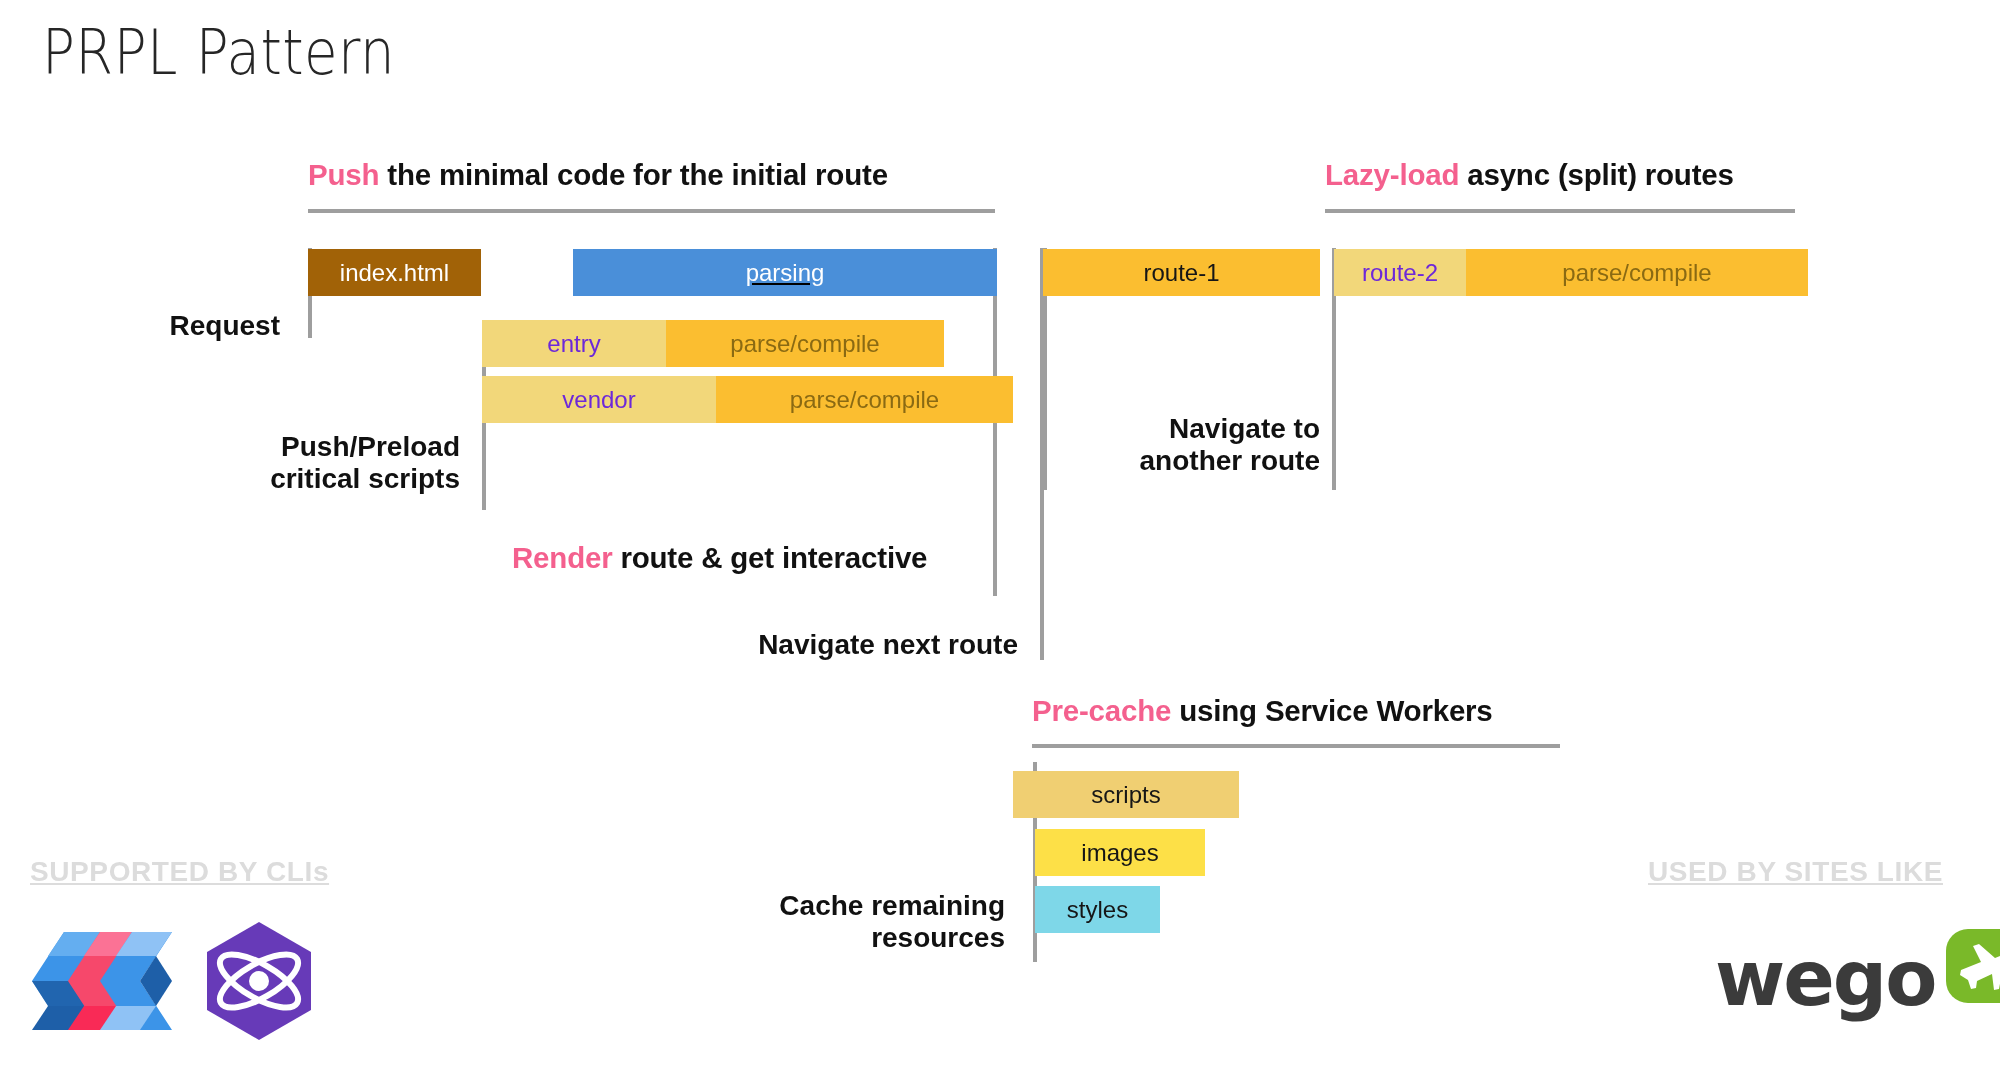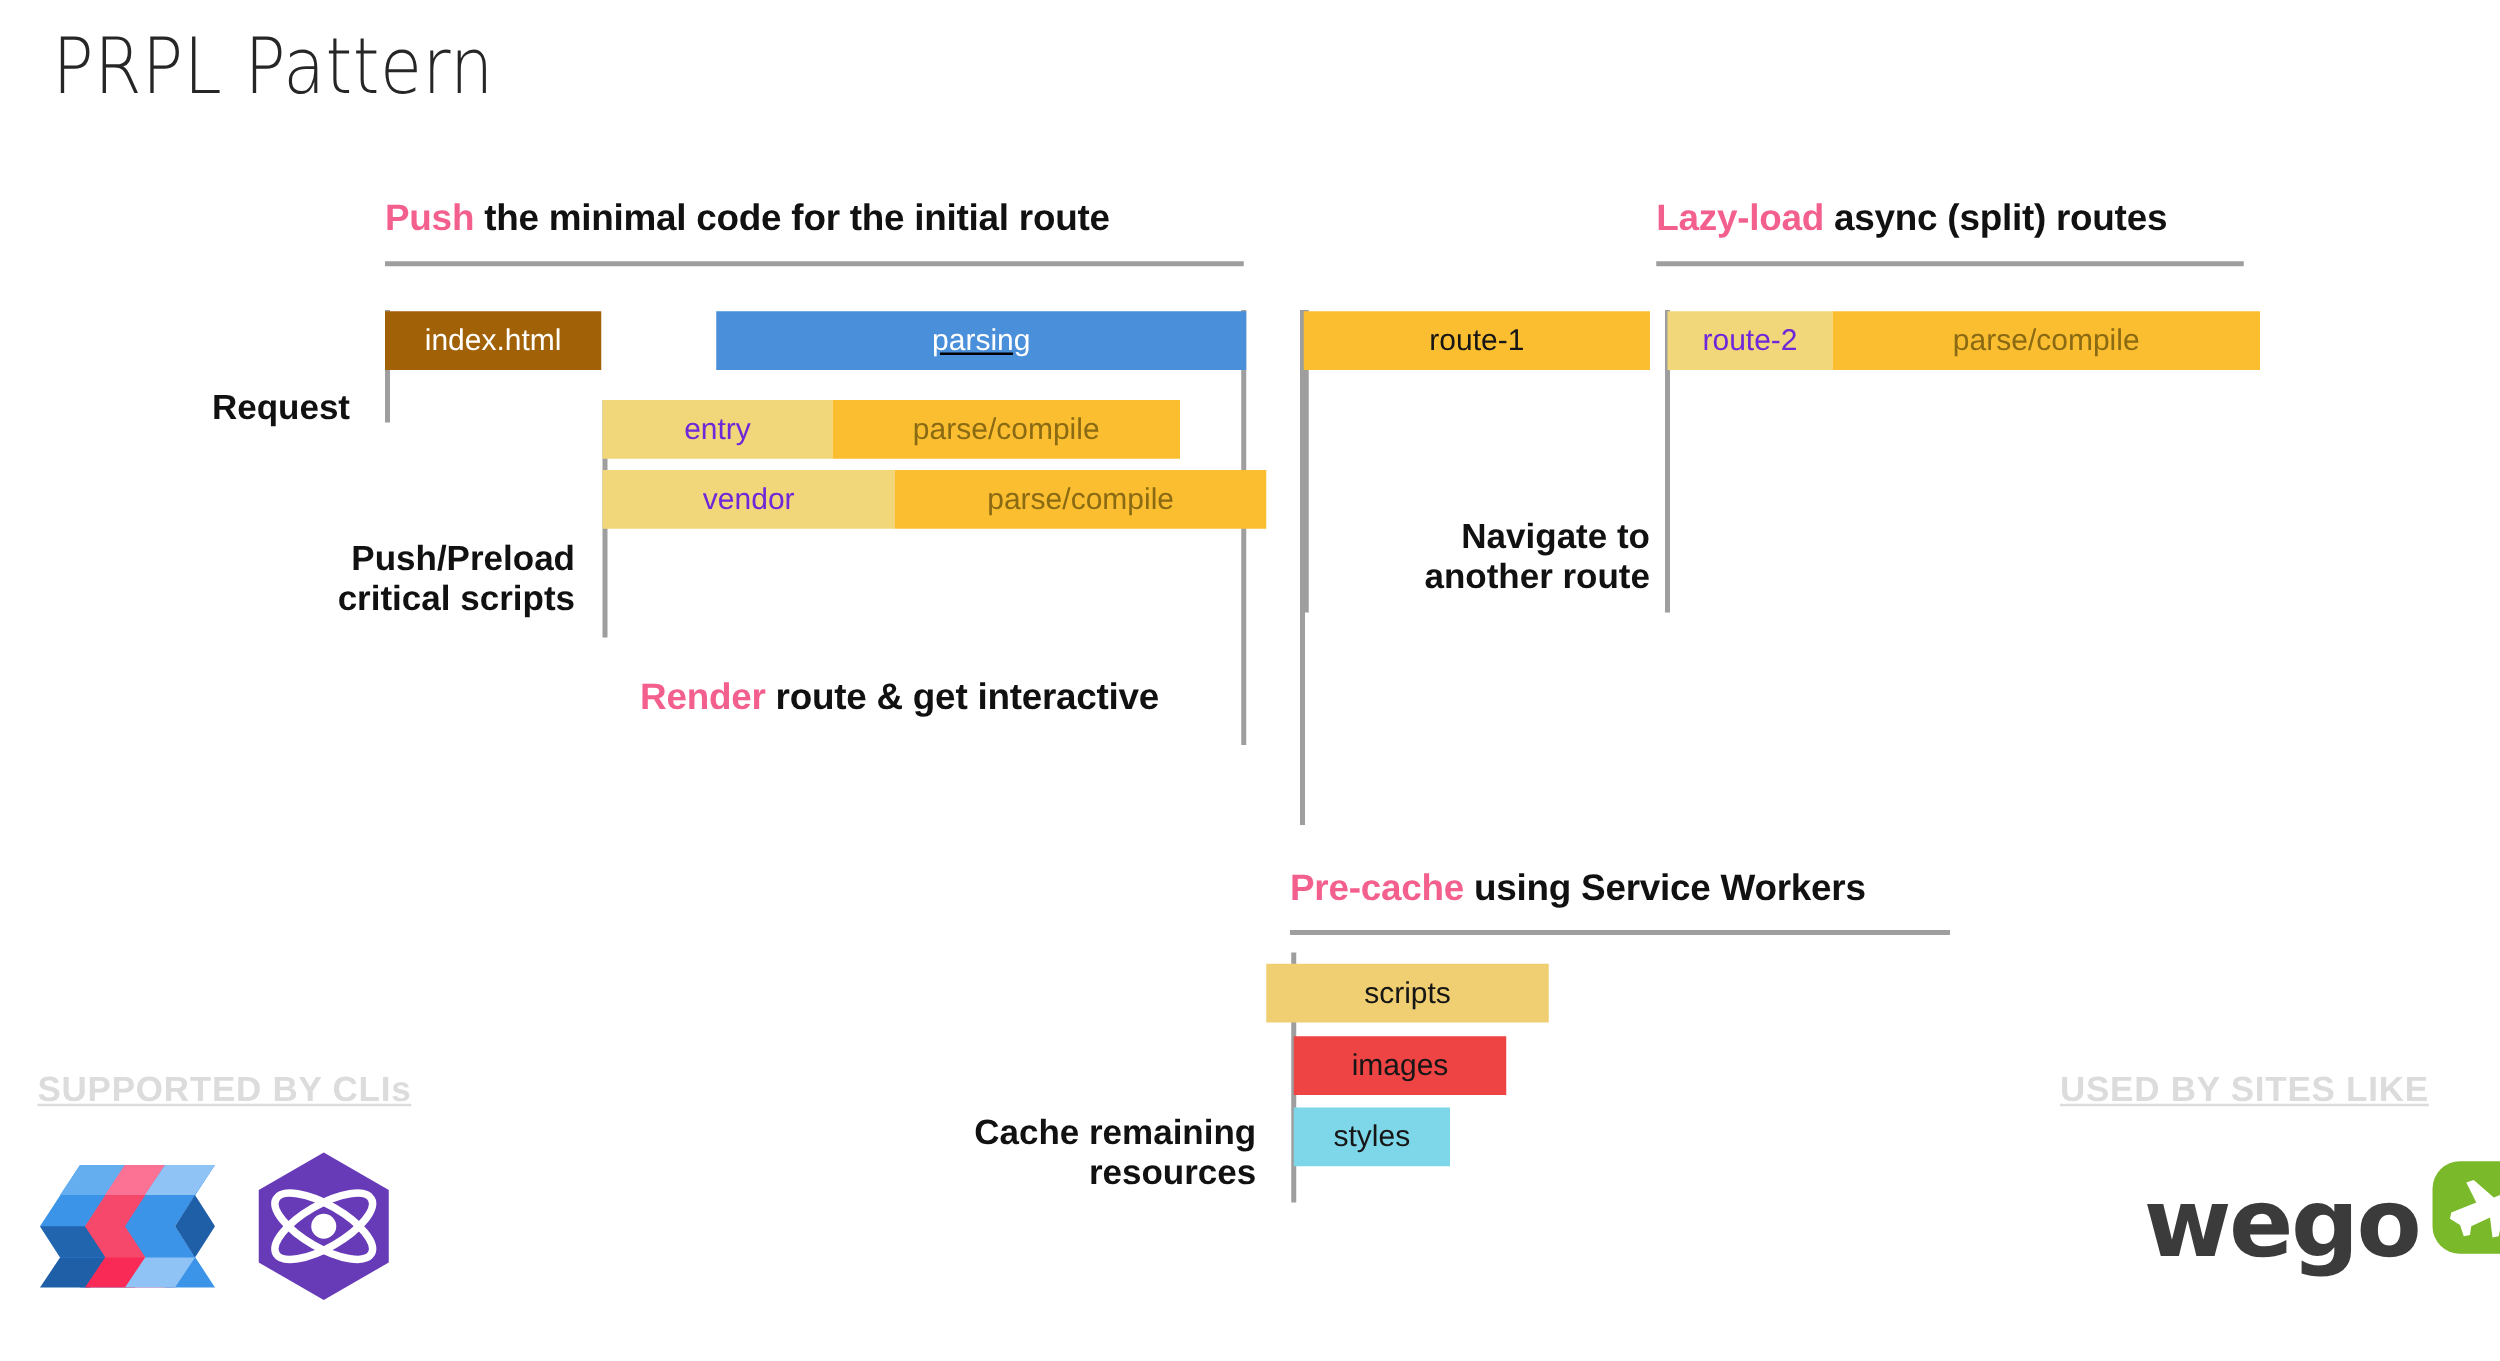--- a/index.html
+++ b/index.html
@@ -69,21 +69,21 @@
     font-size: 24px;
     white-space: nowrap;
     overflow: hidden;
   }
   .seg.c-lightblue { background: #a16207; color: #ffffff; }
   .seg.c-blue      { background: #4A8FD9; color: #ffffff; }
   .seg.c-lightgold { background: #F2D77A; color: #6d28d9; }
   .seg.c-gold      { background: #FBBE30; color: #8a6a13; }
   .seg.c-orange    { background: #FBBE30; color: #161616; }
   .seg.c-scripts   { background: #F0CF72; color: #161616; }
-  .seg.c-green     { background: #ef4444; color: #161616; }
+  .seg.c-green     { background: #fde047; color: #161616; }
   .seg.c-cyan      { background: #7ED7E8; color: #161616; }
 
   
   .row-label {
     position: absolute;
     font-size: 28px;
     font-weight: bold;
     color: #111111;
     text-align: right;
     line-height: 1.15;
@@ -158,20 +158,21 @@
   </div>
 
   <div class="row-label" style="left:20px; top:310px; width:260px;">Request</div>
   <div class="row-label" style="left:60px; top:431px; width:400px;">Push/Preload
 critical scripts</div>
 
   <div class="section-head" style="left:512px; top:541px;">
     <span class="accent">Render</span><span> route &amp; get interactive</span>
   </div>
 
+  <div class="row-label" style="left:600px; top:629px; width:418px;">Navigate next route</div>
 
   <div class="bar" style="left:1043px; top:249px;">
     <div class="seg c-orange" style="width:277px;">route-1</div>
   </div>
   <div class="bar" style="left:1334px; top:249px;">
     <div class="seg c-lightgold" style="width:132px;">route-2</div>
     <div class="seg c-gold" style="width:342px;">parse/compile</div>
   </div>
 
   <div class="row-label" style="left:1000px; top:413px; width:320px;">Navigate to

